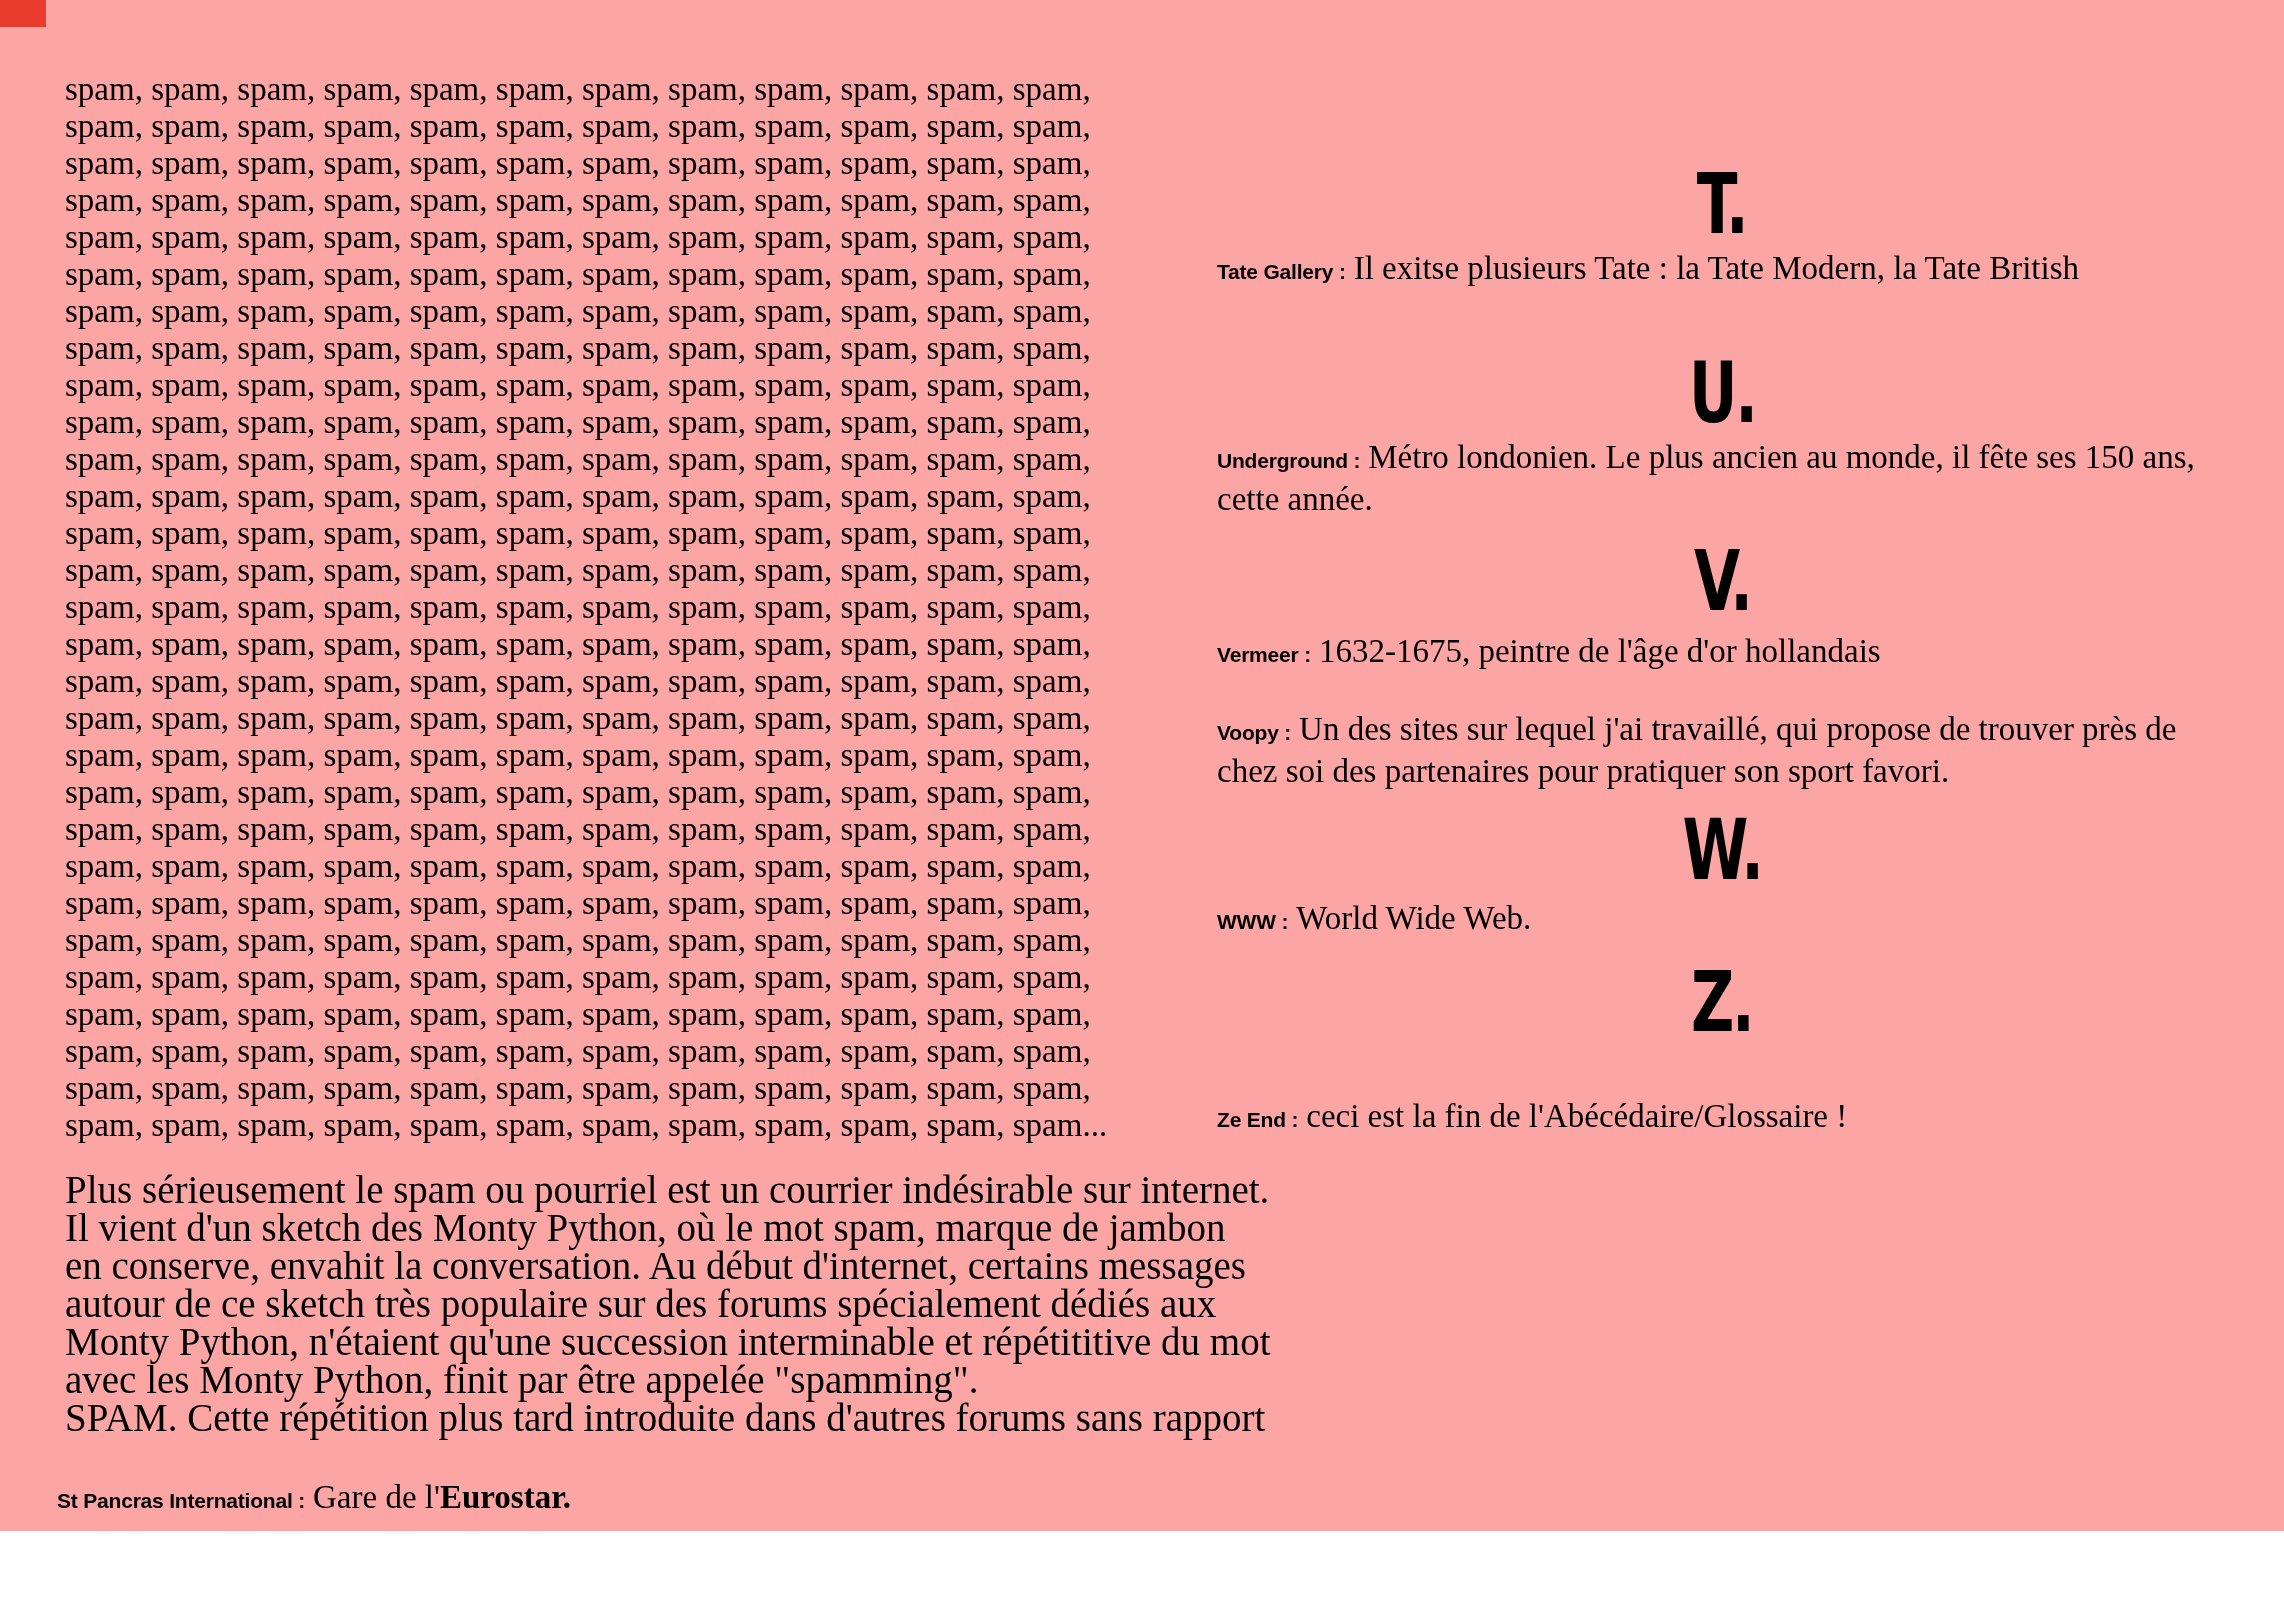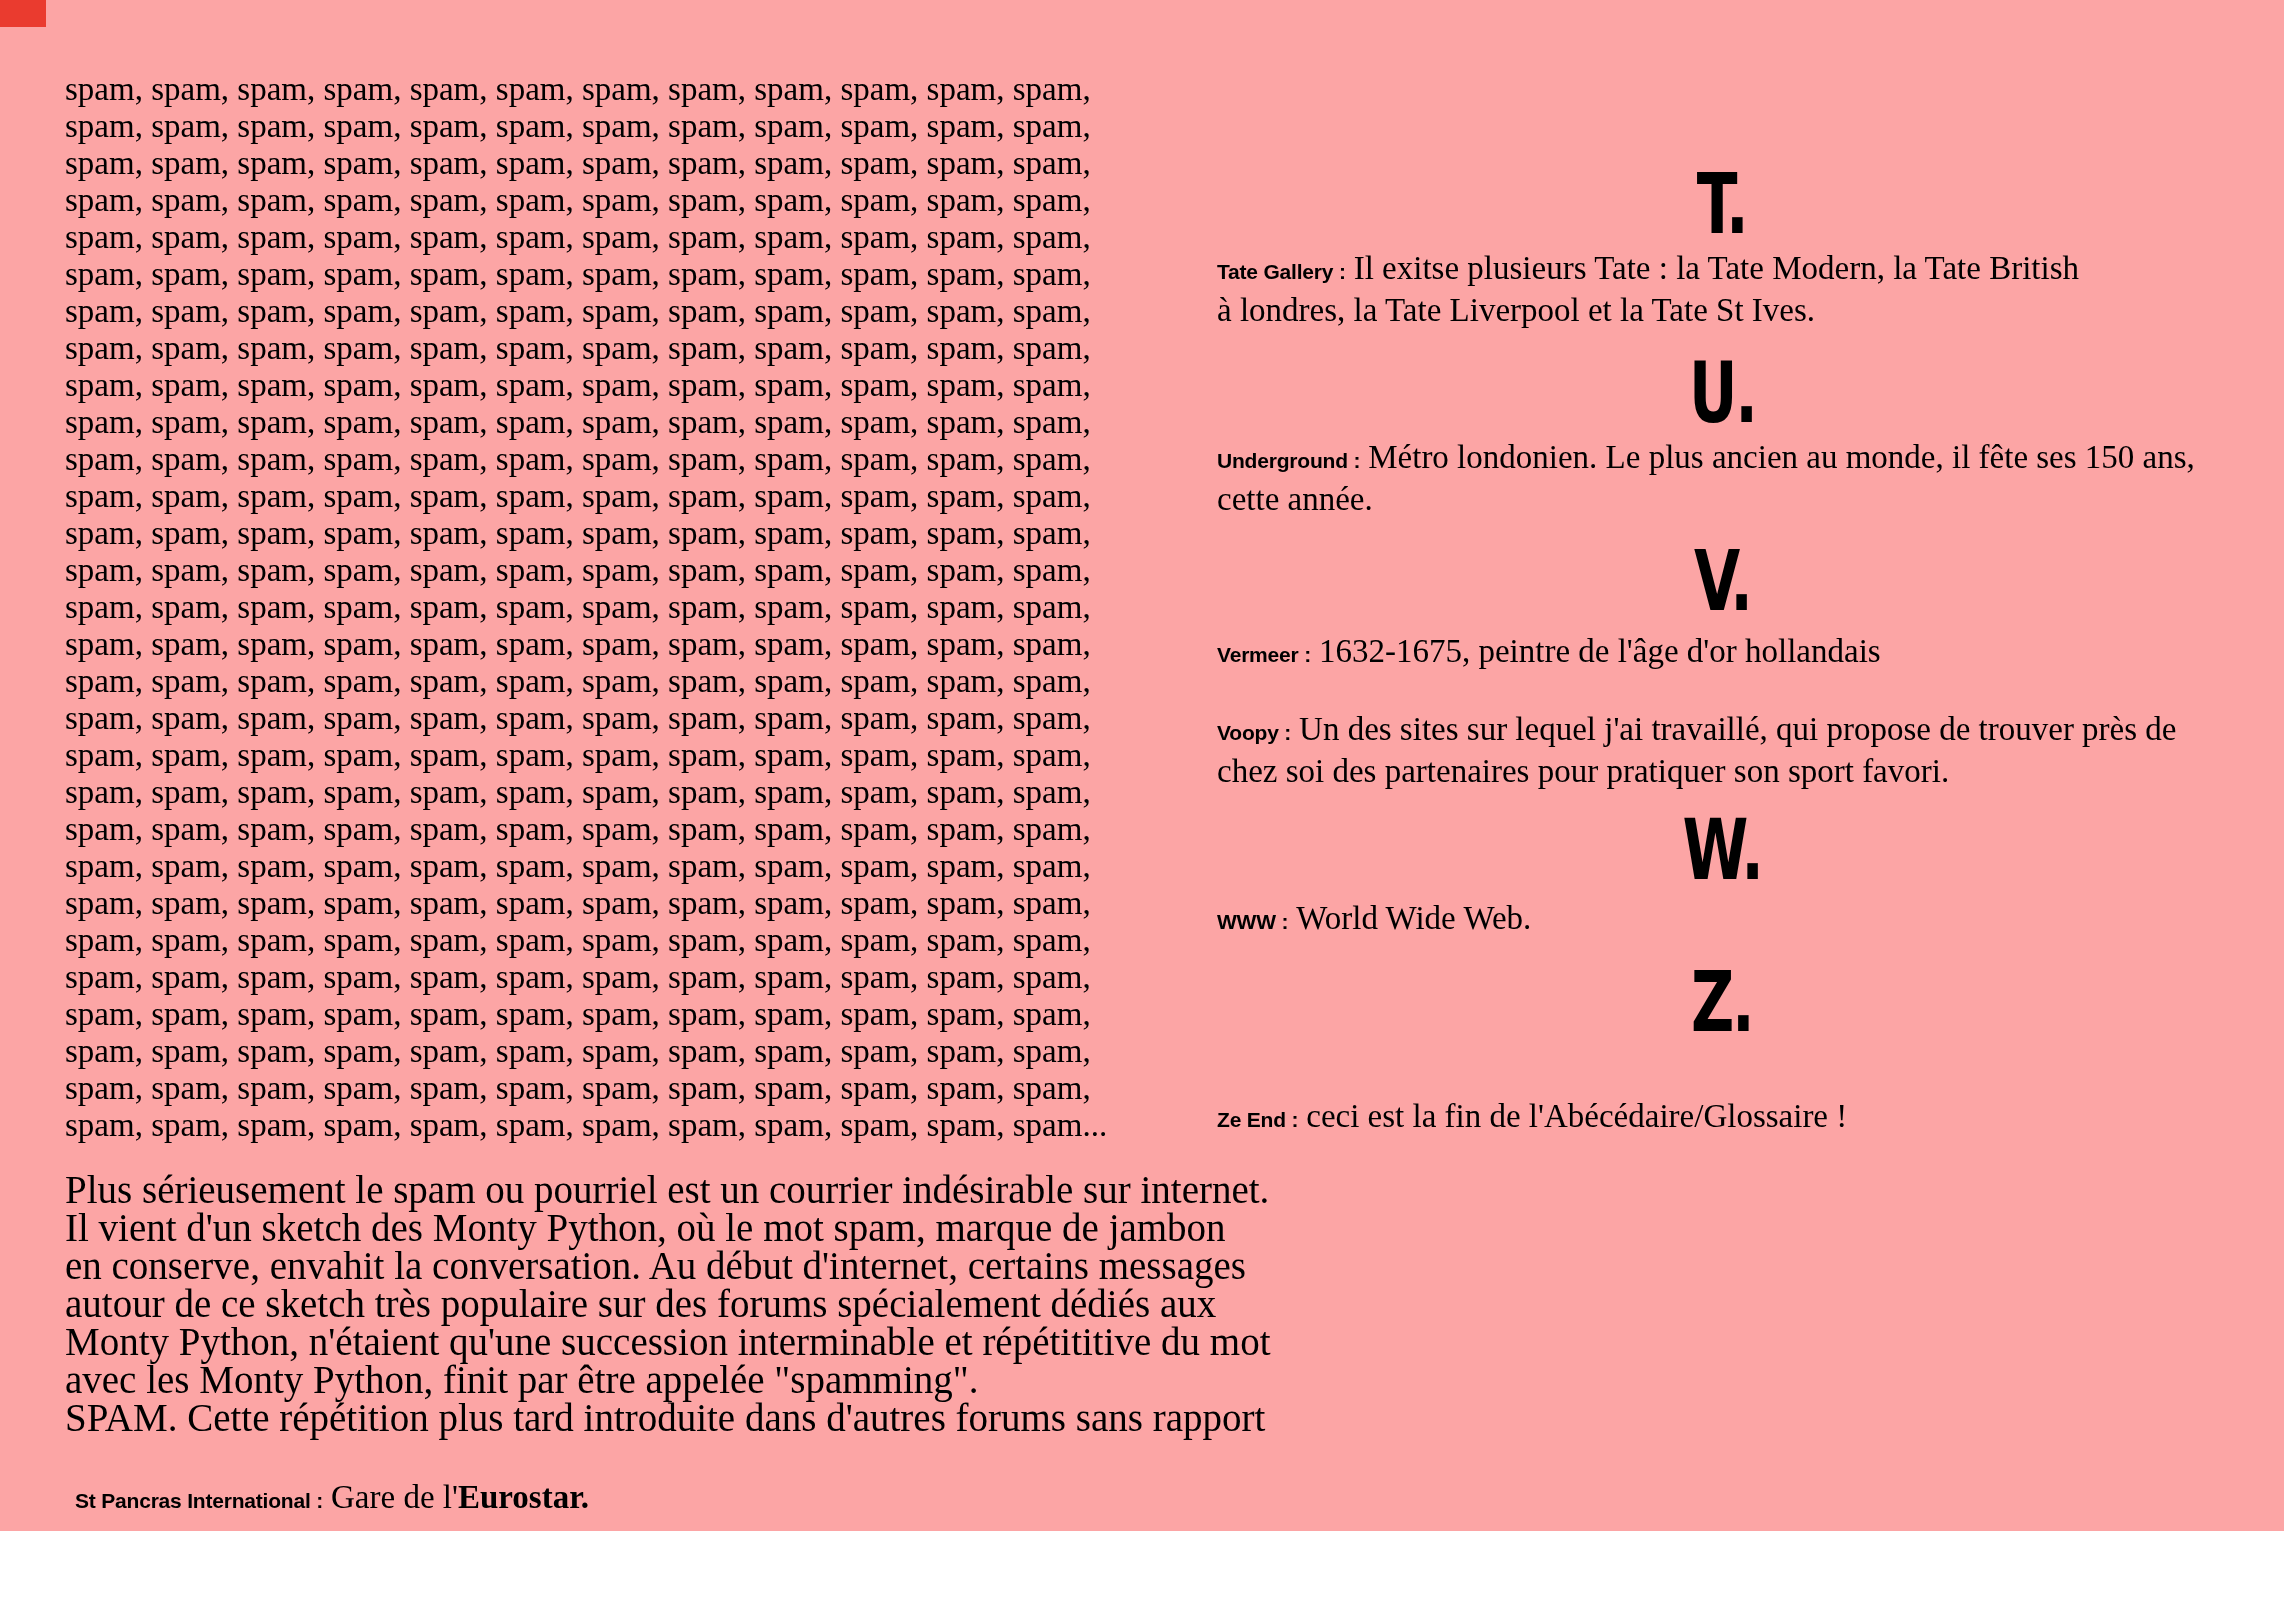--- a/index.html
+++ b/index.html
@@ -21,21 +21,21 @@
     font-size:33px;line-height:37px;
     white-space:nowrap;
   }
   .spam-line{white-space:nowrap;}
   .paragraph-block{
     position:absolute;left:65px;top:1171px;
     font-size:39px;line-height:38px;
     white-space:nowrap;
   }
   .st-pancras{
-    position:absolute;left:75px;top:1478px;
+    position:absolute;left:57px;top:1478px;
     font-size:33px;line-height:38px;white-space:nowrap;text-align:center;
   }
   .term{
     font-family:"Liberation Sans",sans-serif;
     font-weight:700;font-size:21px;letter-spacing:-0.2px;
     margin-right:8px;
   }
   .bold-serif{font-weight:700;}
   .pagenum{
     position:absolute;
@@ -126,21 +126,20 @@
     <div class="pagenum pagenum-left">70</div>
   </div>
 
   <div>
 
     <div class="heading" id="h-t">
       <span>T.</span>
     </div>
     <div class="entry" id="e-tate">
       <div><span class="term">Tate Gallery :</span><span>Il exitse plusieurs Tate : la Tate Modern, la Tate British</span></div>
-      <div>à londres, la Tate Liverpool et la Tate St Ives.</div>
     </div>
 
     <div class="heading" id="h-u">
       <span>U.</span>
     </div>
     <div class="entry" id="e-underground">
       <div><span class="term">Underground :</span><span>Métro londonien. Le plus ancien au monde, il fête ses 150 ans,</span></div>
       <div>cette année.</div>
     </div>
 

